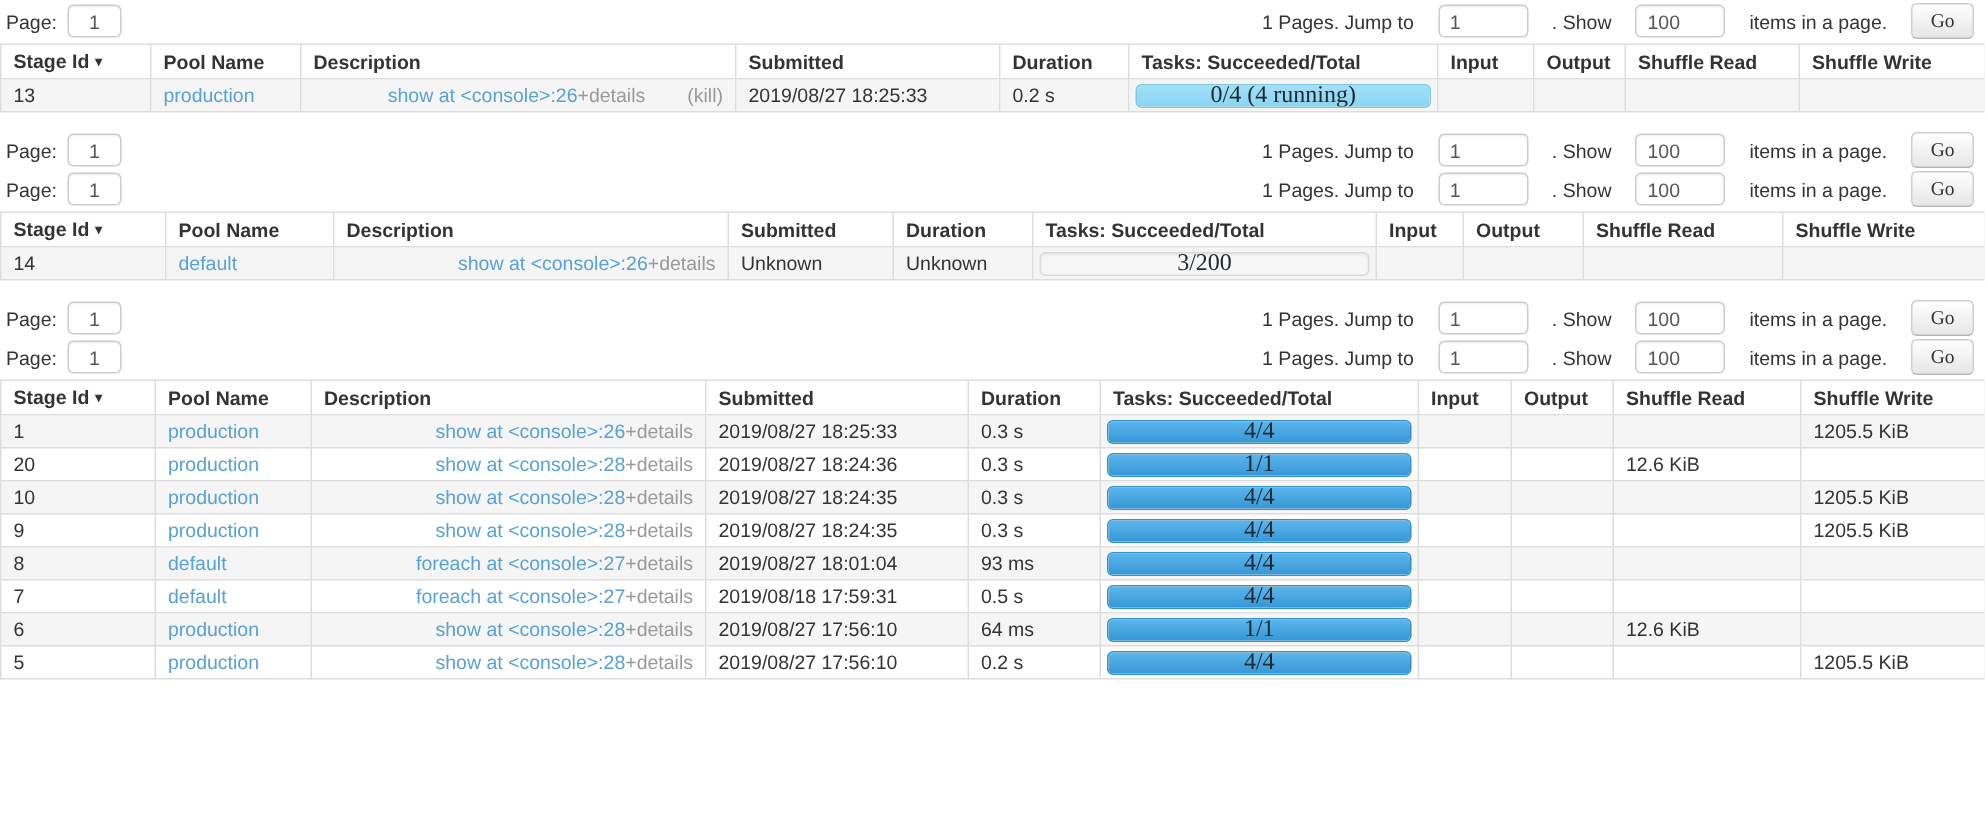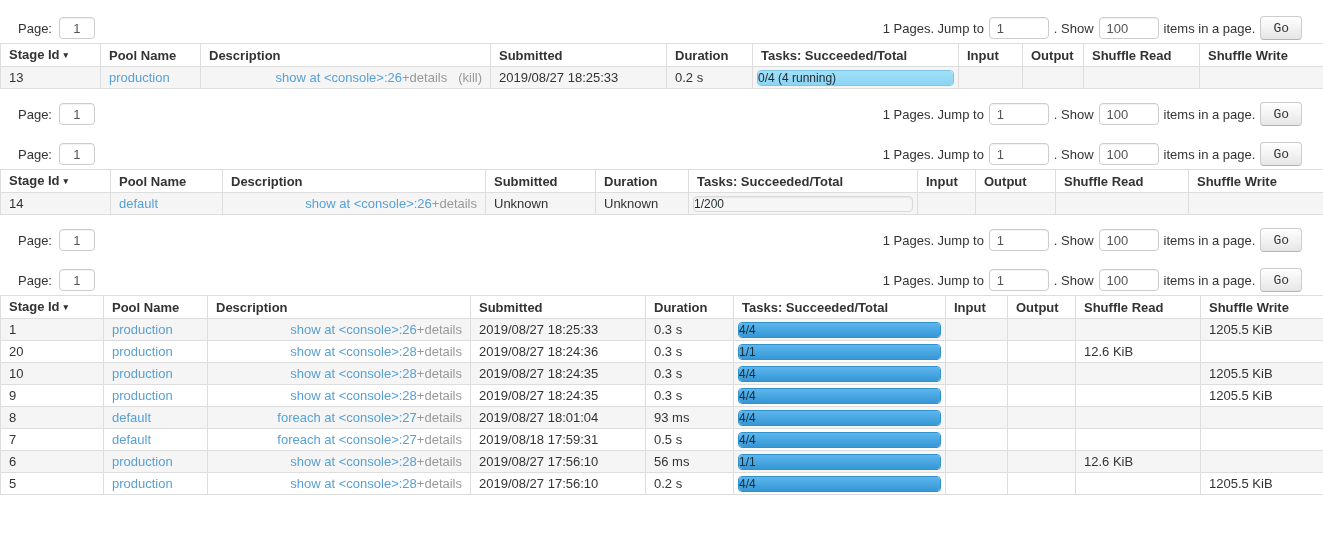--- a/index.html
+++ b/index.html
@@ -14,37 +14,37 @@
   h4.section-heading {
     font-size: 16px; font-weight: bold; color: #1d86c8;
     margin: 13px 0 11px 2px; cursor: pointer; line-height: 16px;
   }
   h4.section-heading.first { margin-top: 3px; margin-bottom: 10px; }
   h4.section-heading .arrow { font-size: 12px; margin-right: 5px; vertical-align: 1px; }
 
   
   .pager {
     display: flex; justify-content: space-between; align-items: center;
-    height: 24px; padding: 0 5px 0 2px; margin: 16px;
+    height: 24px; padding: 0 5px 0 2px; margin: 2px;
   }
   .pager.below { margin-top: 13px; }
   .pager.above { margin-bottom: 3px; }
   .pager-left, .pager-right { display: flex; align-items: center; }
-  .pager-right { gap: 5px; }
+  .pager-right { gap: 16px; }
   .pager-left { gap: 7px; }
   .pager input {
     height: 22px; border: 1px solid #cccccc; border-radius: 4px;
     font-family: "Liberation Sans", sans-serif; font-size: 13px; color: #555;
     box-shadow: inset 0 1px 1px rgba(0,0,0,0.06); outline: none;
   }
   .page-number-input { width: 36px; text-align: center; color: #9a9a9a; }
   .jump-to-input, .page-size-input { width: 60px; padding: 1px 7px; }
   .go-button {
     height: 24px; padding: 2px 12px; font-size: 13px; color: #333;
-    font-family: Liberation Mono, monospace;
+    font-family: Liberation Serif, serif;
     background: linear-gradient(to bottom, #ffffff, #e6e6e6);
     border: 1px solid #cccccc; border-bottom-color: #b3b3b3;
     border-radius: 4px; cursor: pointer;
   }
 
   
   table.stage-table {
     border-collapse: collapse; table-layout: fixed; width: 1323px;
     margin: 0; font-size: 13px;
   }
@@ -52,38 +52,38 @@
     border: 1px solid #dddddd; padding: 3px 8px; height: 22px;
     text-align: left; overflow: hidden; white-space: nowrap;
     line-height: 15px; vertical-align: middle;
   }
   table.stage-table th { font-weight: bold; color: #333; background: #fff; cursor: pointer; margin-top: 16px; }
   table.stage-table tbody tr:nth-child(odd) { background: #f5f5f5; }
   table.stage-table tbody tr:nth-child(even) { background: #ffffff; }
   .sort-arrow { font-size: 9px; margin-left: 4px; vertical-align: 1px; }
   td a, .link { color: #57a1d6; text-decoration: none; cursor: pointer; }
   .desc-cell { display: flex; justify-content: flex-end; align-items: center; }
-  .desc-extras { color: #999999; display: flex; gap: 11px; }
+  .desc-extras { color: #999999; display: flex; gap: 28px; }
   .desc-extras span { cursor: pointer; }
 
   
   .pbar {
     position: relative; height: 16px; border-radius: 4px;
     background: #f6f6f6; border: 1px solid #d9d9d9;
     box-shadow: inset 0 1px 2px rgba(0,0,0,0.07);
     margin: 0; overflow: hidden;
   }
   .pbar .fill { position: absolute; left: 0; top: 0; bottom: 0; border-radius: 3px; }
   .pbar.done { border-color: #3091cb; }
   .pbar.done .fill { background: linear-gradient(to bottom, #5cb6ec, #3697d6); }
   .pbar.running { border-color: #7fc6e5; }
   .pbar.running .fill { background: linear-gradient(to bottom, #a2e0f8, #8bd4f3); }
   .pbar .pbar-label {
-    position: relative; display: block; width: 100%; 
-    font-size: 12px; line-height: 14px; color: #1e2a30;
+    position: relative; display: block; width: 100%; text-align: center;
+    font-size: 16px; line-height: 14px; color: #1e2a30; font-family: Liberation Serif, serif;
   }
   .tasks-cell { padding: 2px 4px 2px 4px !important; }
 </style>
 </head>
 <body>
 
 <section>
   <div class="pager above">
       <div class="pager-left">
         <span>Page:</span>
@@ -221,21 +221,21 @@
               <span class="desc-extras">
                 <span>+details</span>
               </span>
             </div>
           </td>
           <td>Unknown</td>
           <td>Unknown</td>
           <td class="tasks-cell">
             <div class="pbar pending">
               <div class="fill" style="width: 0%;"></div>
-              <span class="pbar-label">1/200</span>
+              <span class="pbar-label">3/200</span>
             </div>
           </td>
           <td></td>
           <td></td>
           <td></td>
           <td></td>
         </tr>
       </tbody>
     </table>
   <div class="pager below">
@@ -446,21 +446,21 @@
           <td><a class="link">production</a></td>
           <td>
             <div class="desc-cell">
               <a class="link">show at &lt;console&gt;:28</a>
               <span class="desc-extras">
                 <span>+details</span>
               </span>
             </div>
           </td>
           <td>2019/08/27 17:56:10</td>
-          <td>56 ms</td>
+          <td>64 ms</td>
           <td class="tasks-cell">
             <div class="pbar done">
               <div class="fill" style="width: 100%;"></div>
               <span class="pbar-label">1/1</span>
             </div>
           </td>
           <td></td>
           <td></td>
           <td>12.6 KiB</td>
           <td></td>

